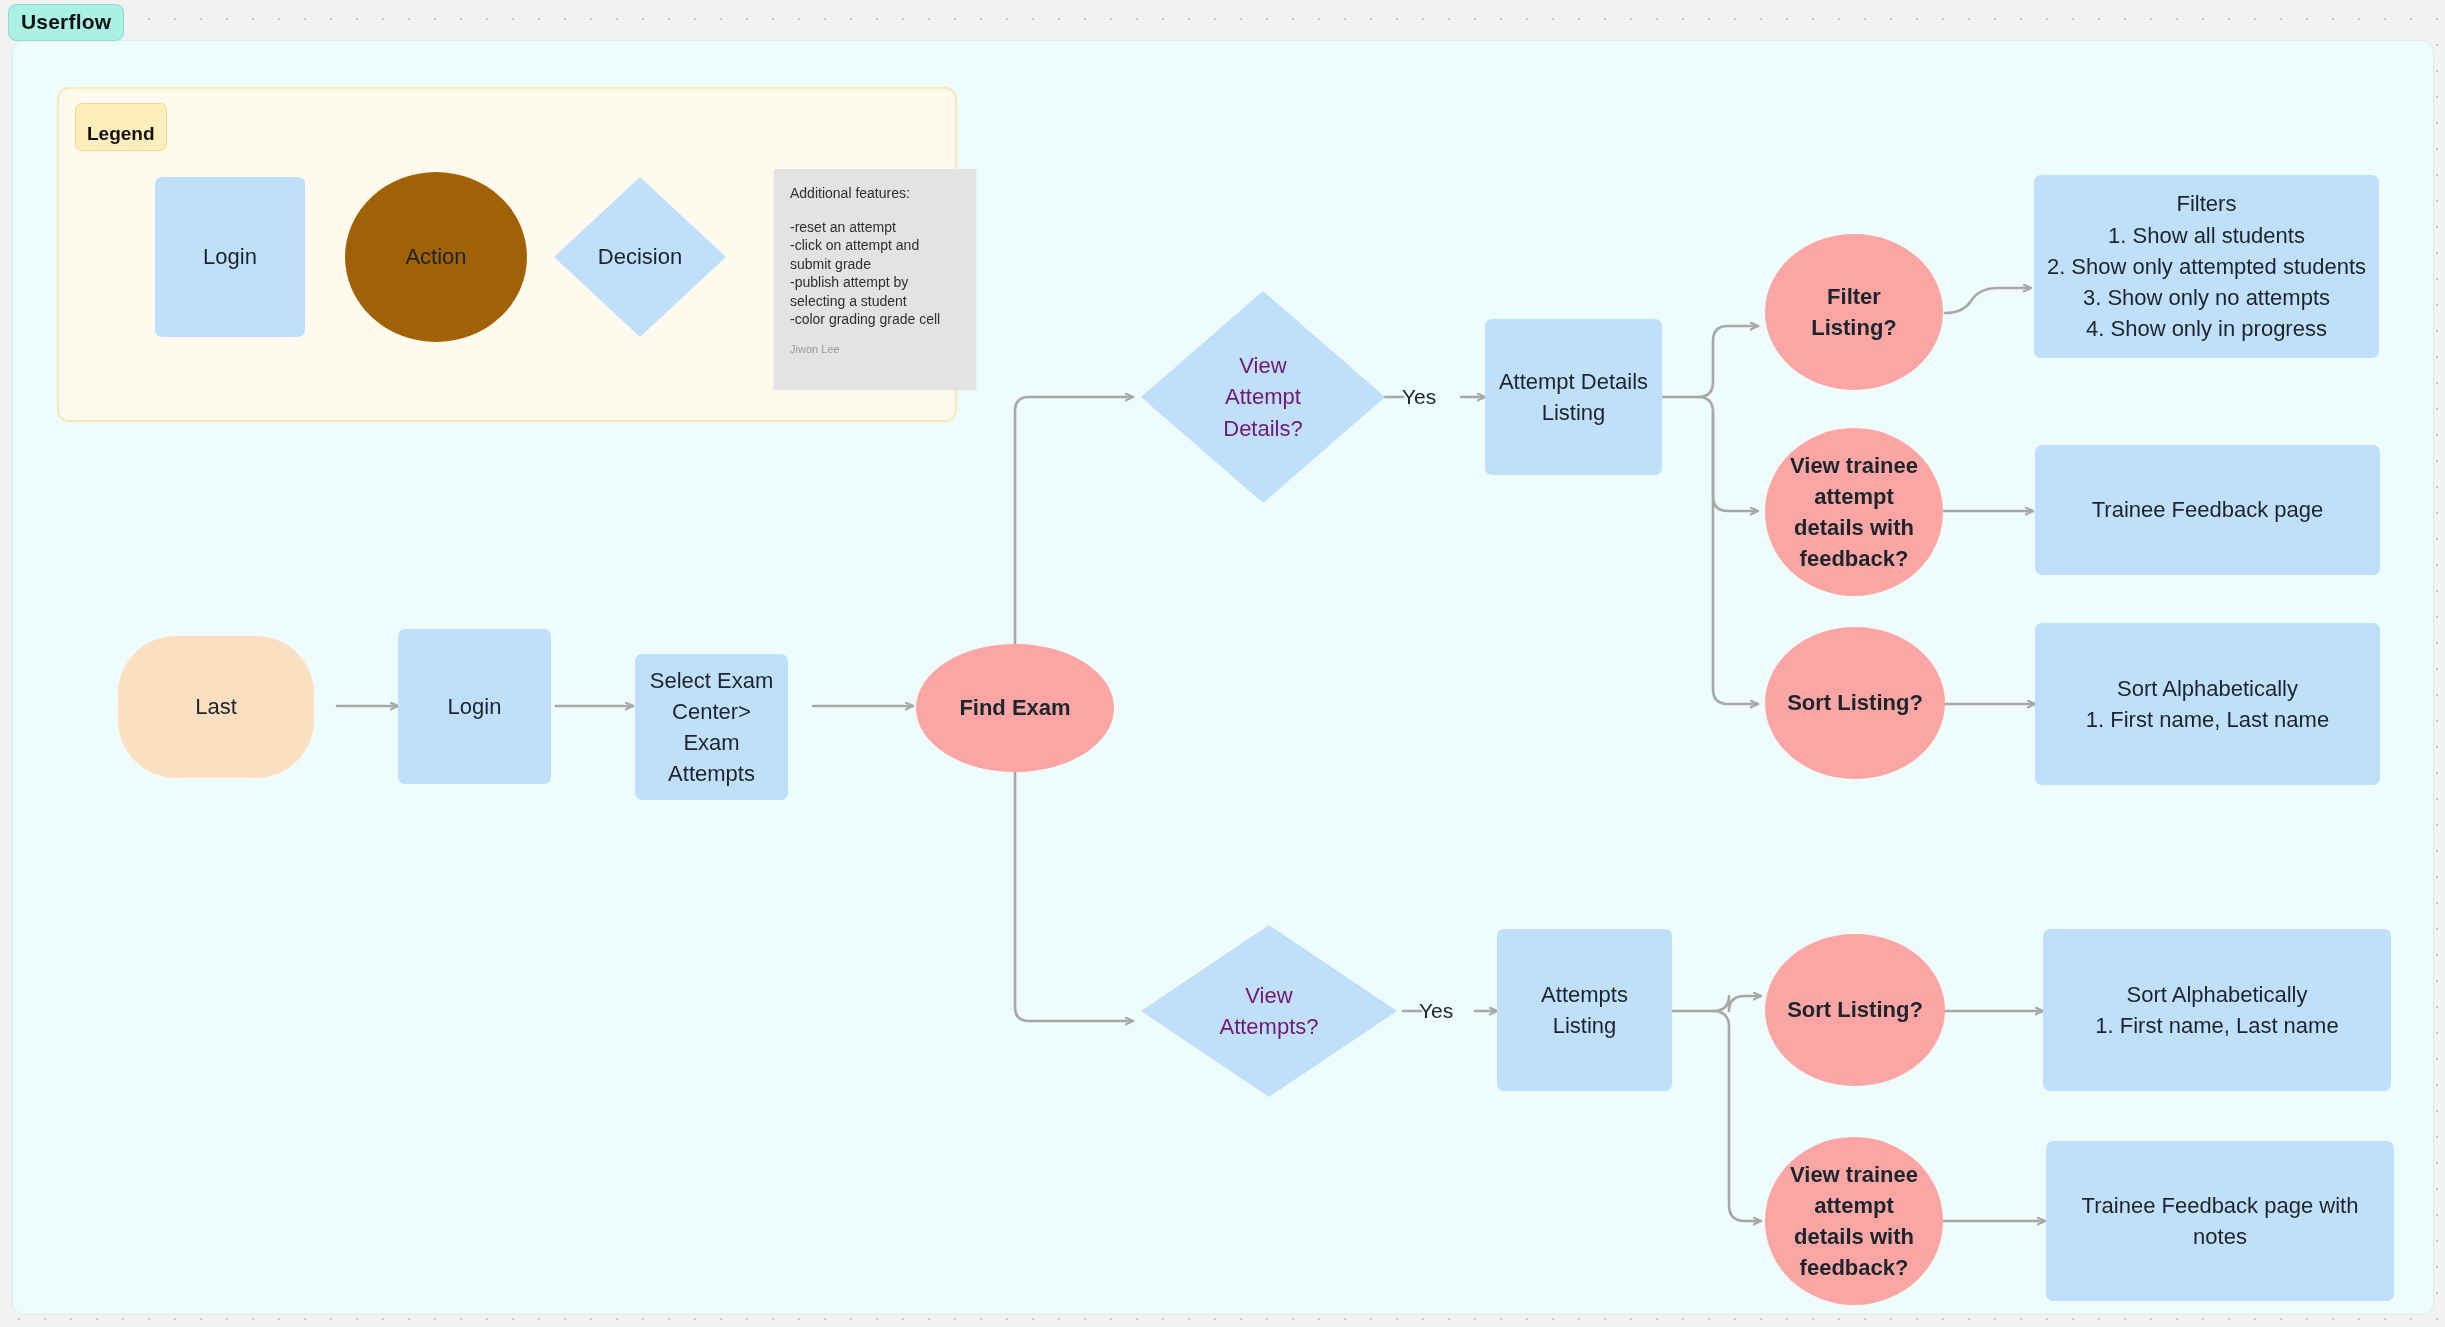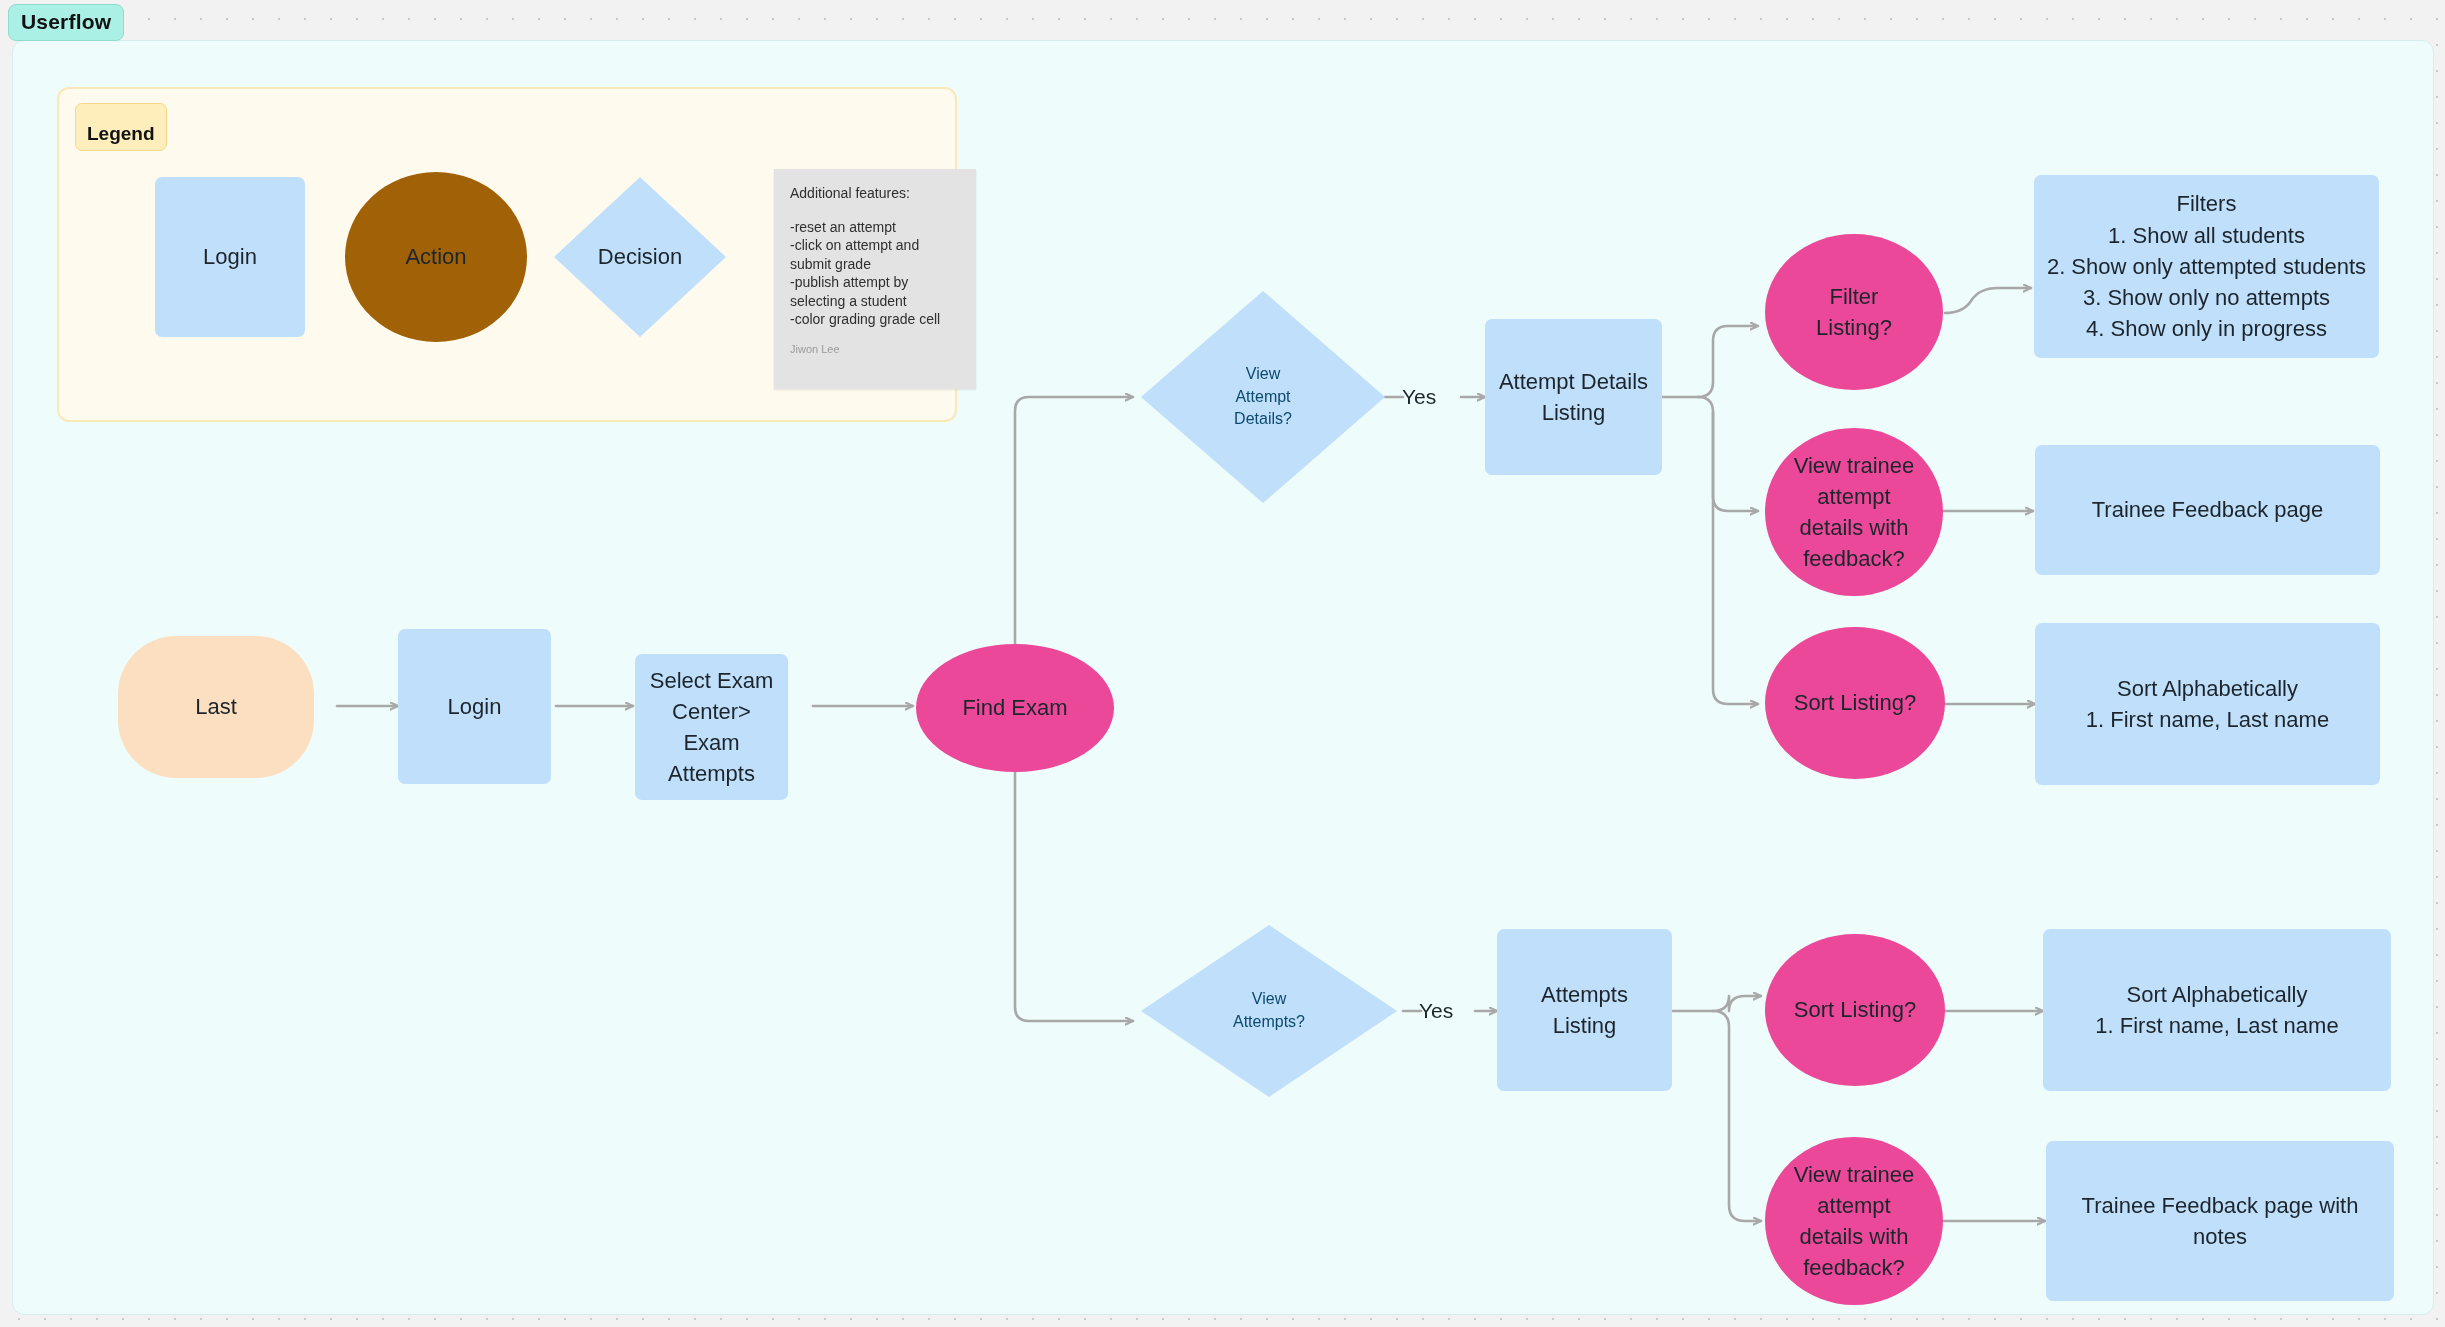--- a/index.html
+++ b/index.html
@@ -115,33 +115,33 @@
     display: flex;
     align-items: center;
     justify-content: center;
     text-align: center;
     color: #1d252c;
     font-size: 22px;
     line-height: 1.42;
     padding: 6px 10px;
   }
   .rect   { background: #bfdffb; border-radius: 7px; }
-  .ellipse{ background: #ec4899; border-radius: 50%; }
+  .ellipse{ background: #fca5a5; border-radius: 50%; font-weight: bold; }
   .squircle { background: #fbdfc0; border-radius: 58px; }
   .diamond-wrap { position: absolute; }
   .diamond-shape {
     position: absolute; inset: 0;
     background: #bfdffb;
     clip-path: polygon(50% 0%, 100% 50%, 50% 100%, 0% 50%);
   }
   .diamond-text {
     position: absolute; inset: 0;
     display: flex; align-items: center; justify-content: center;
     text-align: center;
-    font-size: 16px; line-height: 1.42; color: #0c4a6e;
+    font-size: 22px; line-height: 1.42; color: #701a75;
   }
 
   .multiline { white-space: pre-line; }
 
   
   .edge-label {
     position: absolute;
     font-size: 21px;
     color: #1d252c;
     background: transparent;

